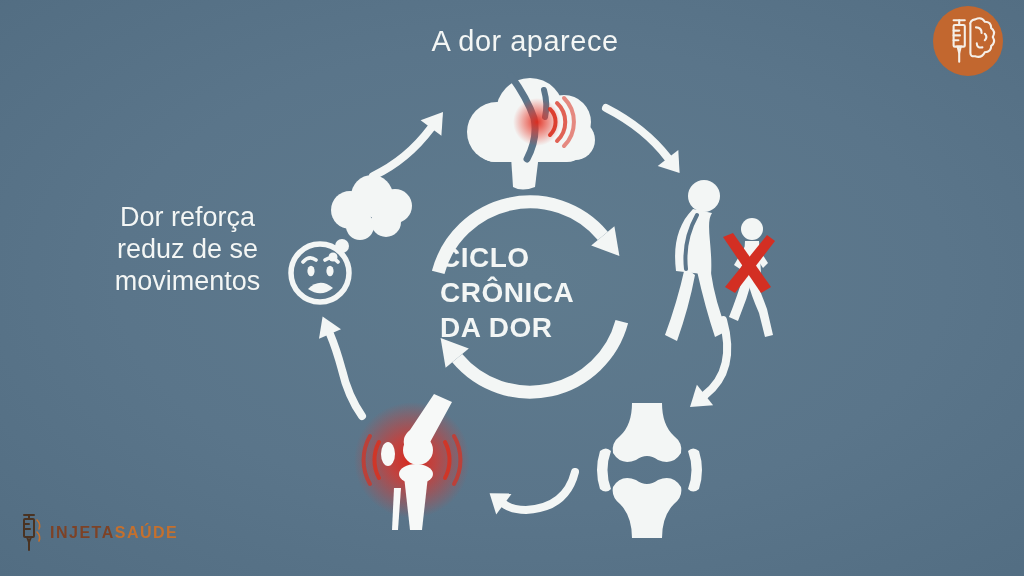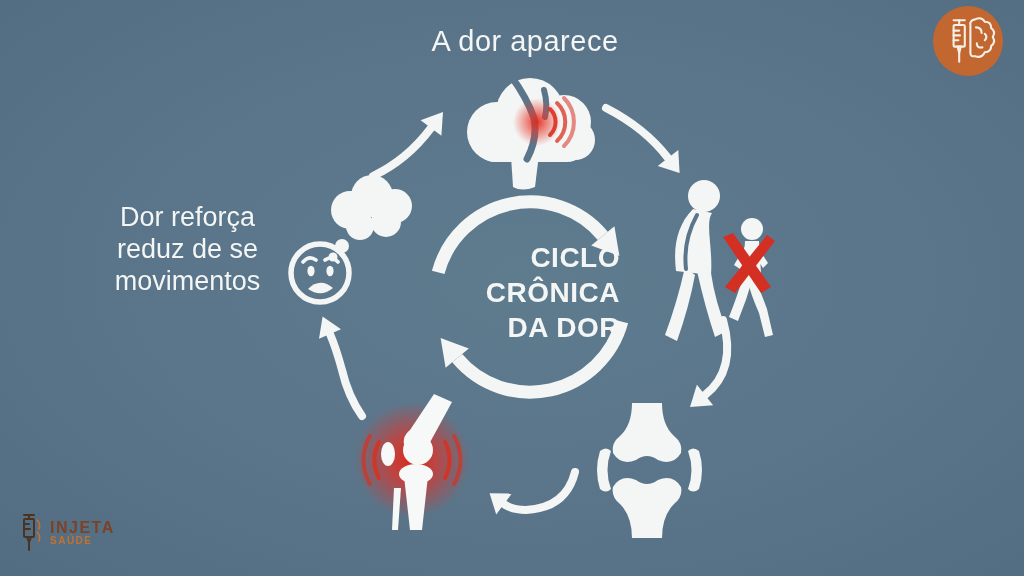--- a/index.html
+++ b/index.html
@@ -13,38 +13,38 @@
   }
   .abs{position:absolute;}
   .label{
     color:#f3f6f5;
     line-height:1.18;
     text-shadow:0 0 1px rgba(80,100,115,.4);
   }
   .label-top{font-size:29px; font-weight:400; letter-spacing:.5px;}
   .label-side{font-size:27px; font-weight:400;}
   .center-text{
-    text-align:right;
+    text-align:left;
     font-weight:700;
     font-size:28px;
     letter-spacing:.5px;
     line-height:1.25;
   }
   .txt-right{text-align:center;}
   .txt-left{text-align:left;}
   .txt-center{text-align:center;}
   .logo-badge{
     width:70px;height:70px;border-radius:50%;
     background:#c2672f;
     display:flex;align-items:center;justify-content:center;
   }
   .brandbox{display:flex;align-items:center;gap:6px;}
-  .brand-lines{display:flex;flex-direction:column;line-height:1.02;}
+  .brand-lines{display:flex;flex-direction:row;line-height:1.02;}
   .brand-top{font-size:16px;font-weight:700;letter-spacing:1.5px;color:#7d4226;}
-  .brand-bottom{font-size:10px;font-weight:700;letter-spacing:1.5px;color:#c4702e;}
+  .brand-bottom{font-size:16px;font-weight:700;letter-spacing:1.5px;color:#c4702e;}
   svg{display:block;overflow:visible;}
 </style>
 </head>
 <body>
 
 <div id="stage">
 
   <svg class="abs" style="left:420px;top:187px" width="220" height="220" viewBox="0 0 220 220">
     <path d="M 18.2,85.4 A 95 95 0 0 1 182.8,48.9" fill="none" stroke="#f3f6f5" stroke-width="13"></path>
     <polygon points="199.4,68.9 171.2,58.5 194.4,39.3" fill="#f3f6f5"></polygon>

